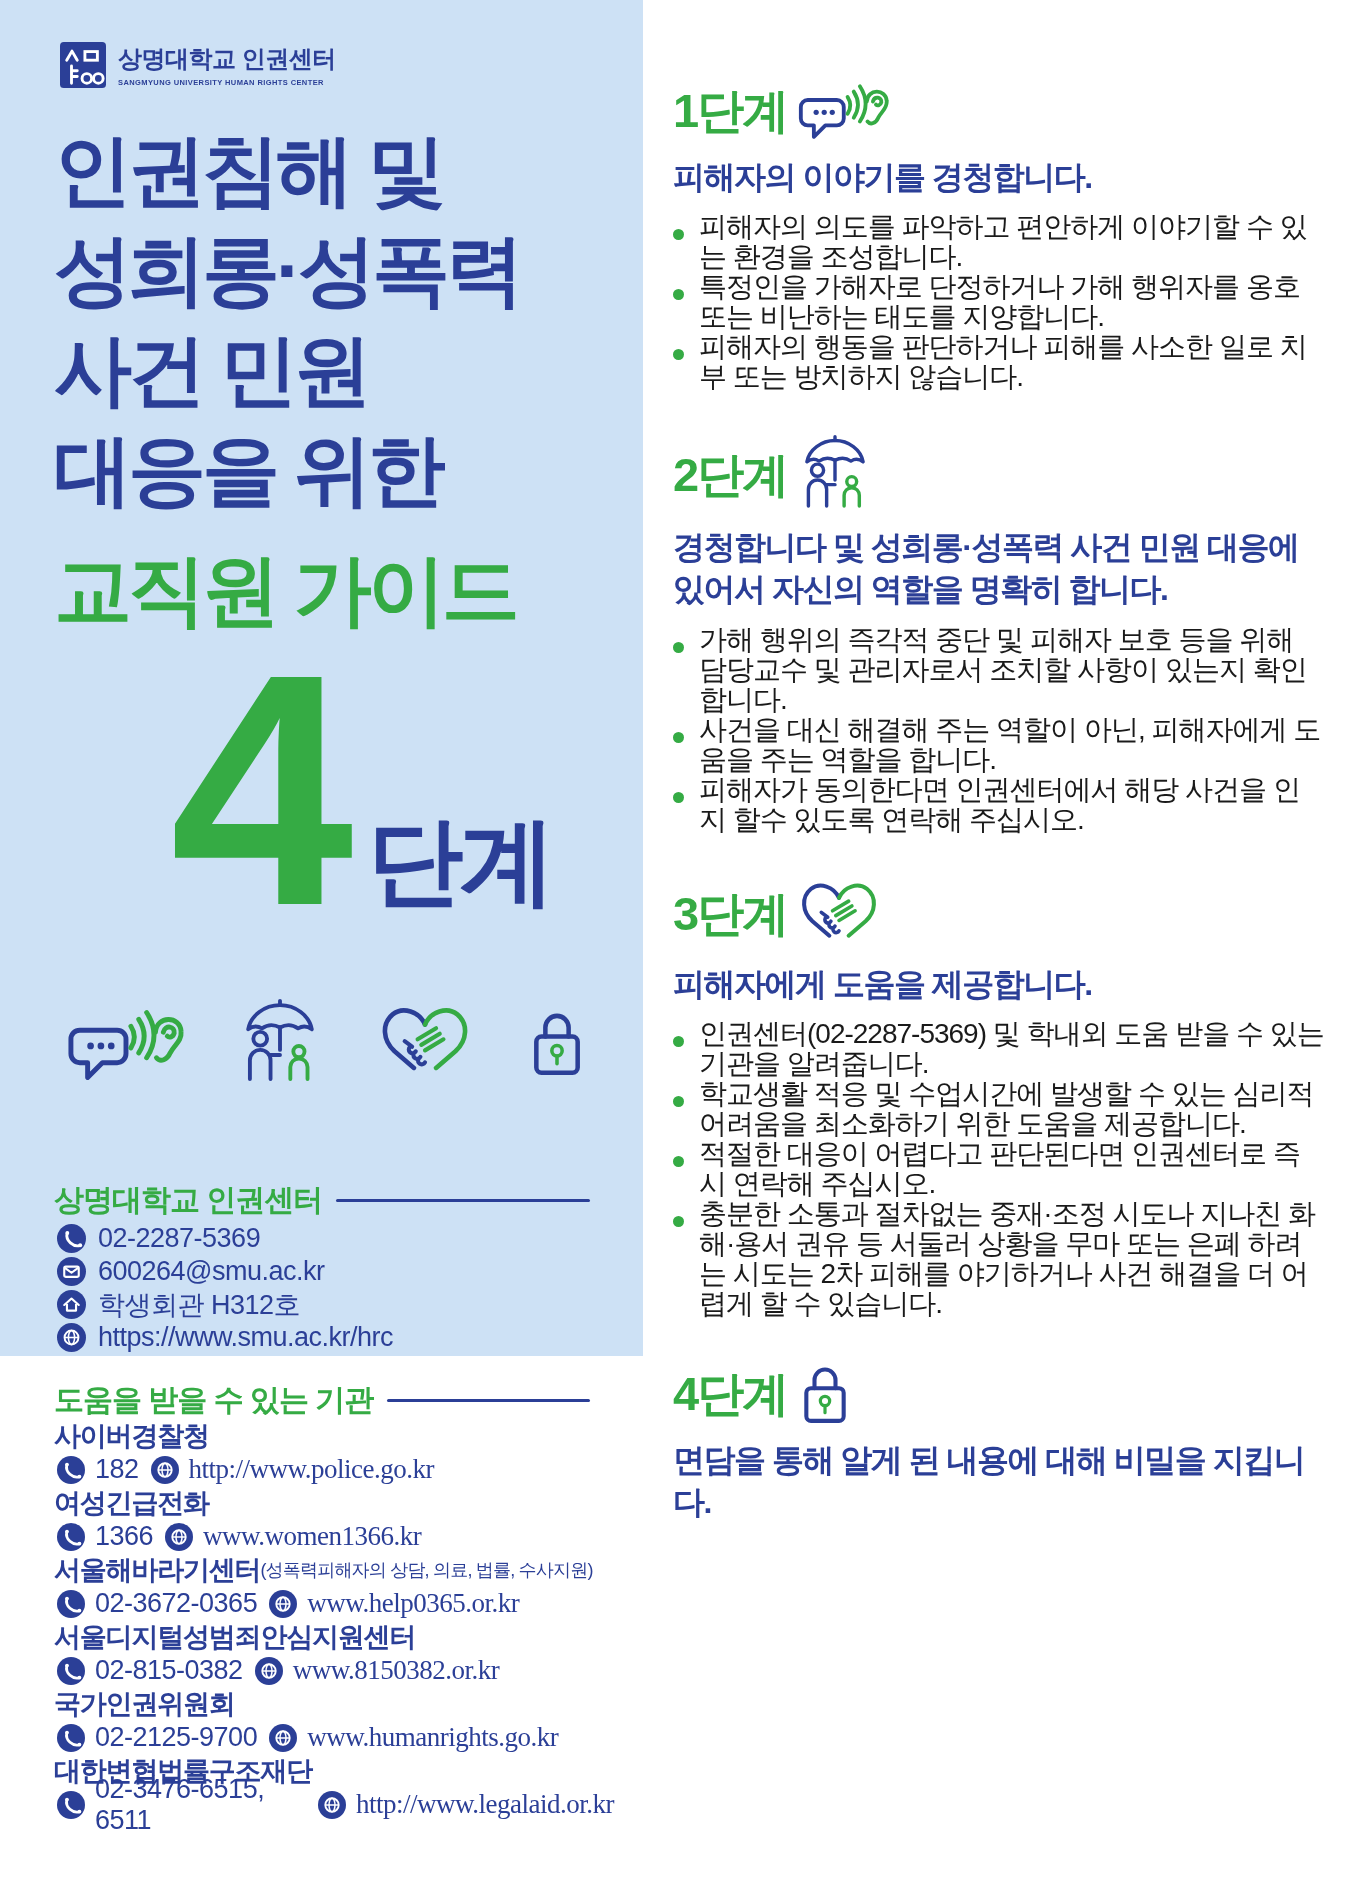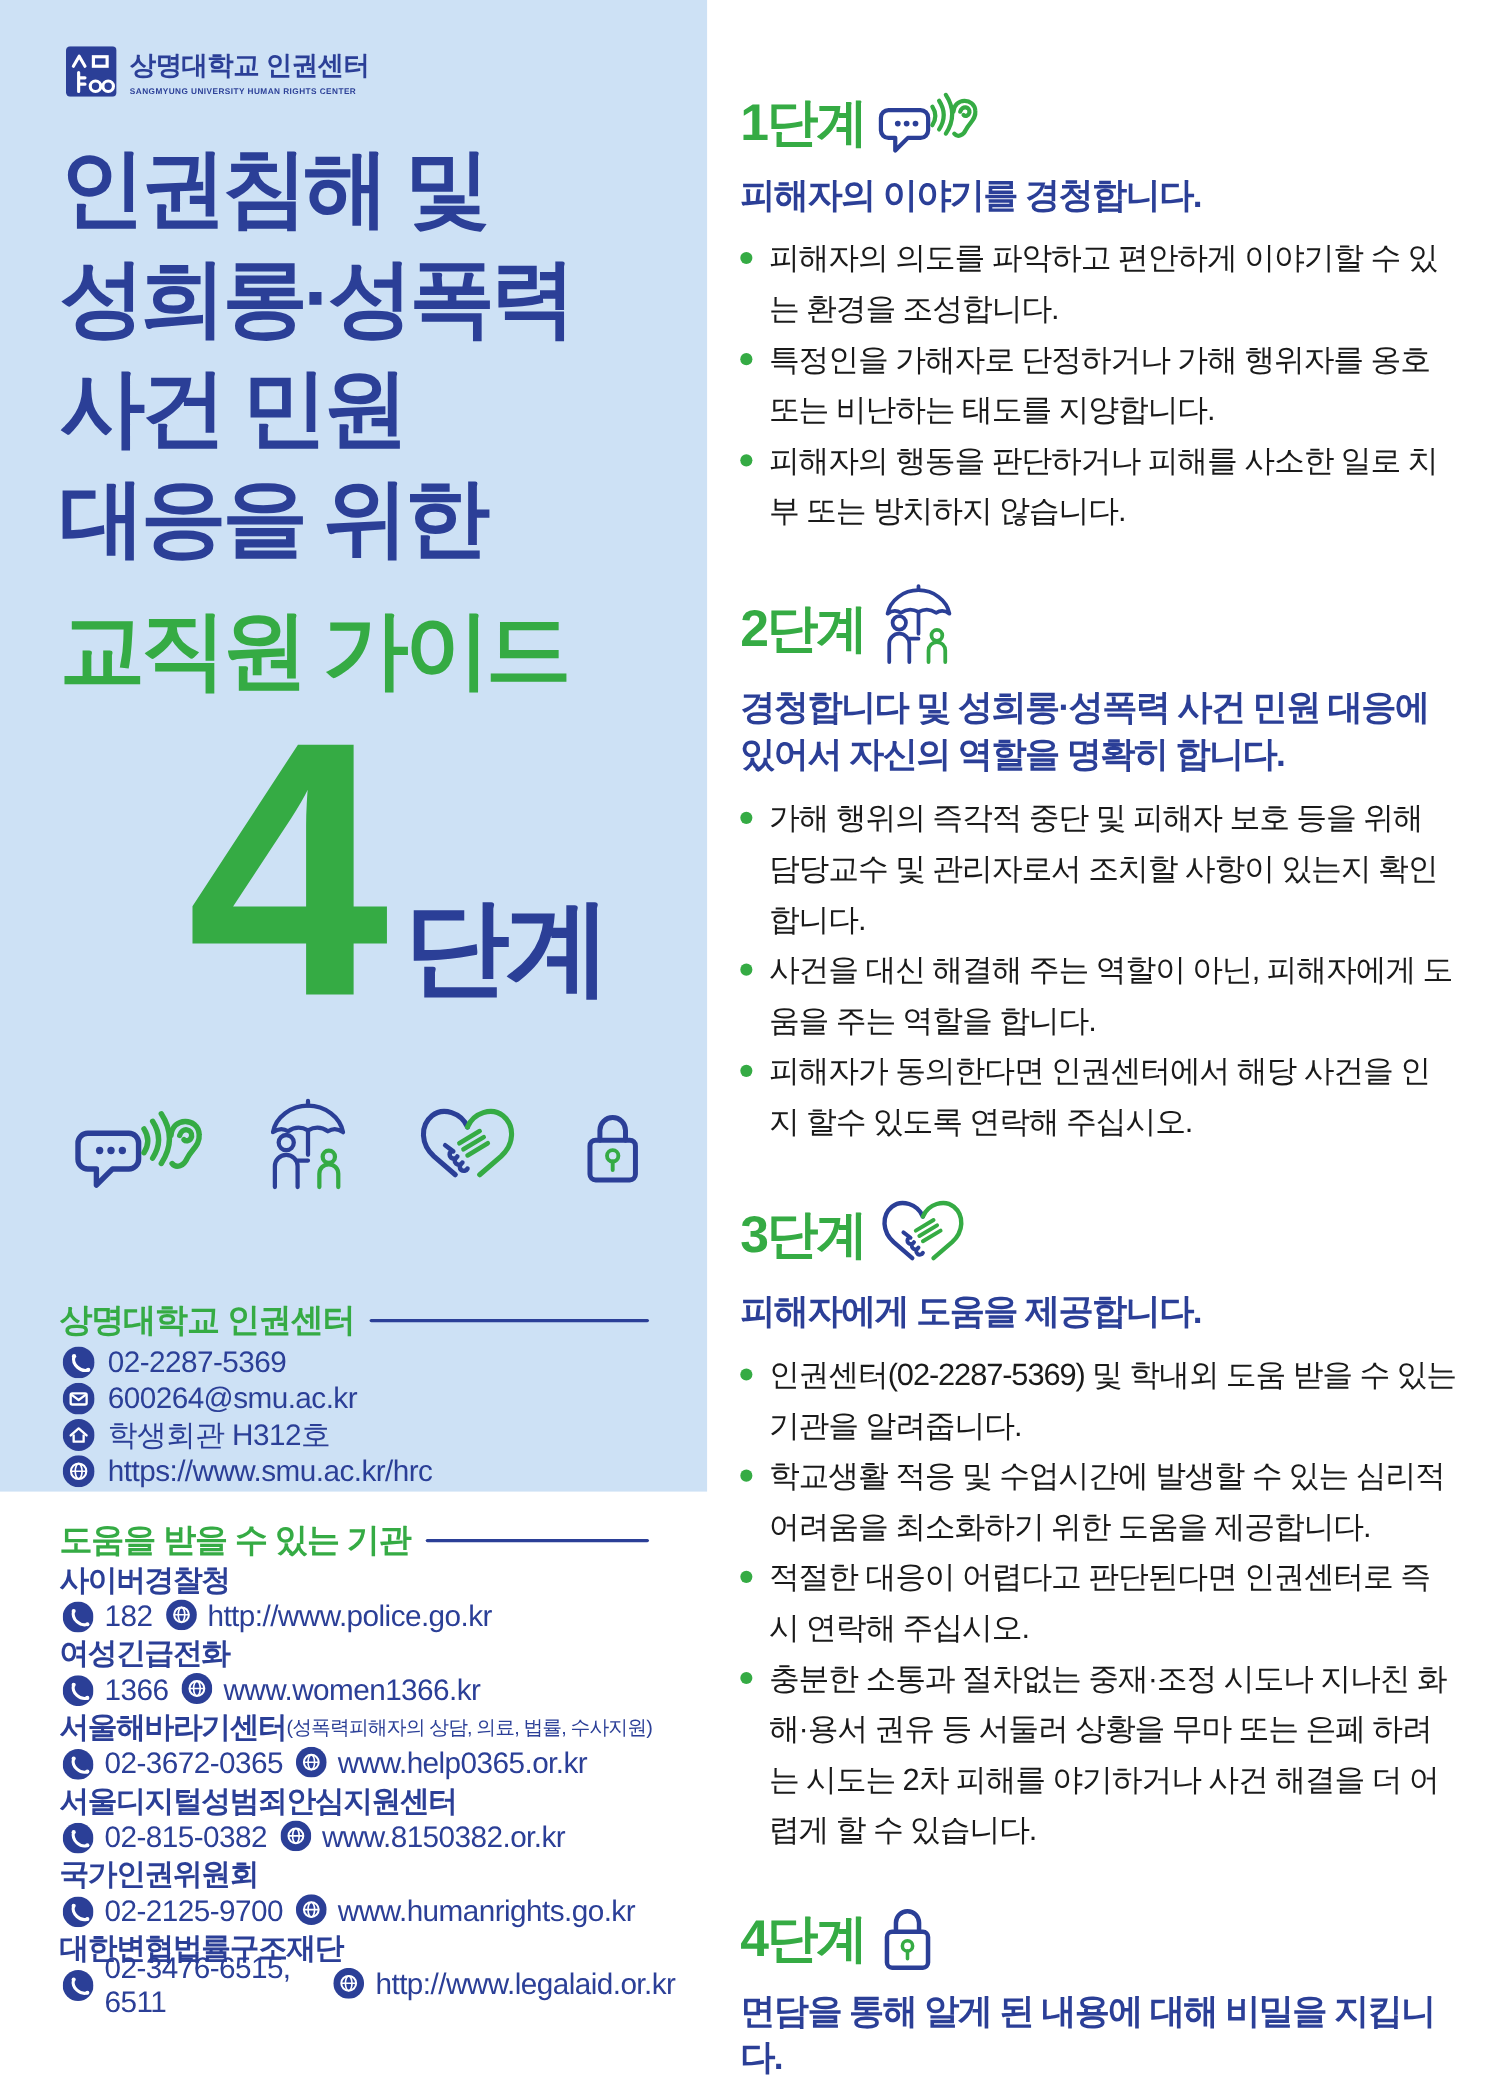--- a/index.html
+++ b/index.html
@@ -43,32 +43,32 @@
   .contact-heading{top:1180px;}
   .contact-list{position:absolute;left:57px;top:1222px;}
   .contact-item{display:flex;align-items:center;height:33px;color:var(--navy);font-size:27px;letter-spacing:-0.5px;}
   .contact-item .cicon{width:29px;height:29px;margin-right:12px;flex:0 0 auto;}
   .orgs-heading{top:1380px;}
   .org-list{position:absolute;left:54px;top:1420px;width:560px;}
   .org-name{font-size:27px;font-weight:800;color:var(--navy);letter-spacing:-1.2px;line-height:32px;display:flex;align-items:flex-end;}
   .org-name .note{font-size:18px;font-weight:400;letter-spacing:-0.8px;}
   .org-info{display:flex;align-items:center;height:35px;color:var(--navy);font-size:27px;letter-spacing:-0.5px;margin-left:3px;}
   .org-info .cicon{width:28px;height:28px;margin-right:10px;flex:0 0 auto;}
-  .org-info .url{margin-left:10px;display:flex;align-items:flex-start;}
+  .org-info .url{margin-left:10px;display:flex;align-items:center;font-family:Liberation Serif, serif;}
   .org-info .url .cicon{margin-left:2px;}
   
   .right-col{position:absolute;left:643px;top:0;width:708px;padding:76px 26px 0 30px;background:#fff;}
   .step{margin-bottom:42px;}
   .step-head{display:flex;align-items:center;gap:10px;}
   .step-label{font-size:47px;font-weight:800;color:var(--green);letter-spacing:-2px;line-height:1;}
   .step-heading{margin-top:12px;font-size:32px;font-weight:800;color:var(--navy);letter-spacing:-1.5px;line-height:1.32;}
   .bullets{list-style:none;margin-top:14px;}
   .bullets li{display:flex;gap:15px;}
   .bullets .dot{width:11px;height:11px;border-radius:50%;background:var(--green);flex:0 0 auto;margin-top:17px;}
-  .bullets .btxt{font-size:28px;color:var(--body);line-height:46px;letter-spacing:-1px;}
+  .bullets .btxt{font-size:28px;color:var(--body);line-height:30px;letter-spacing:-1px;}
 </style>
 </head>
 <body>
 
 <div class="left-panel">
 
   <div class="logo-row">
     <svg class="logo-mark" viewBox="0 0 48 48">
       <rect x="0" y="0" width="48" height="48" rx="4" class="fN"></rect>
       <path d="M7 19 L12.5 9.5 L18 19" stroke="#fff" stroke-width="3" fill="none" stroke-linecap="round" stroke-linejoin="round"></path>

